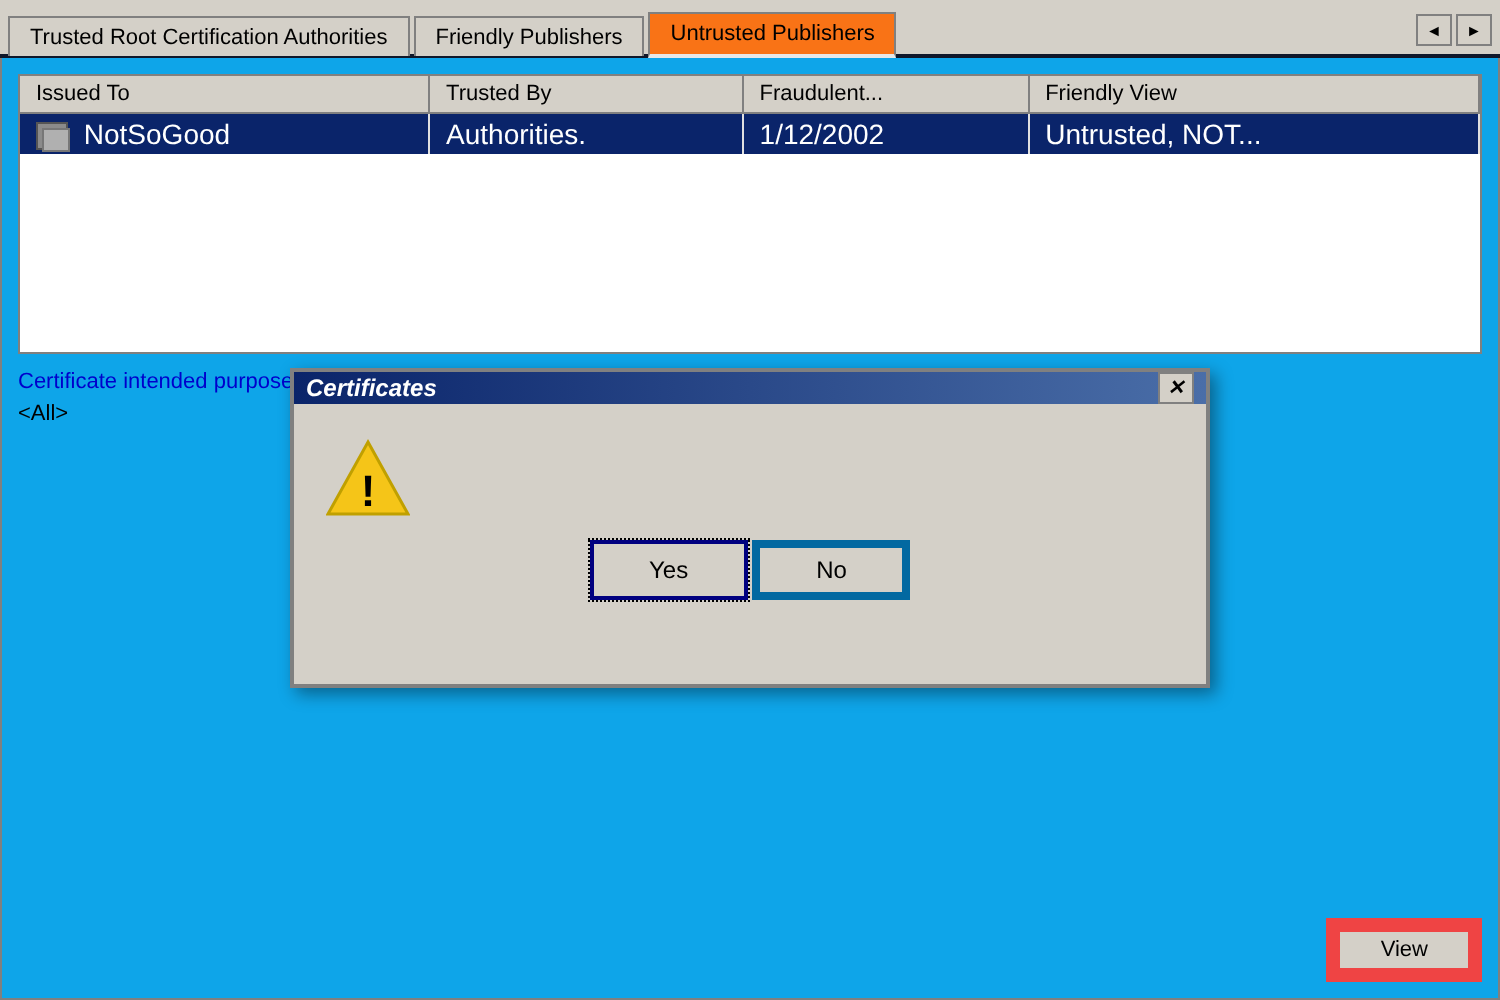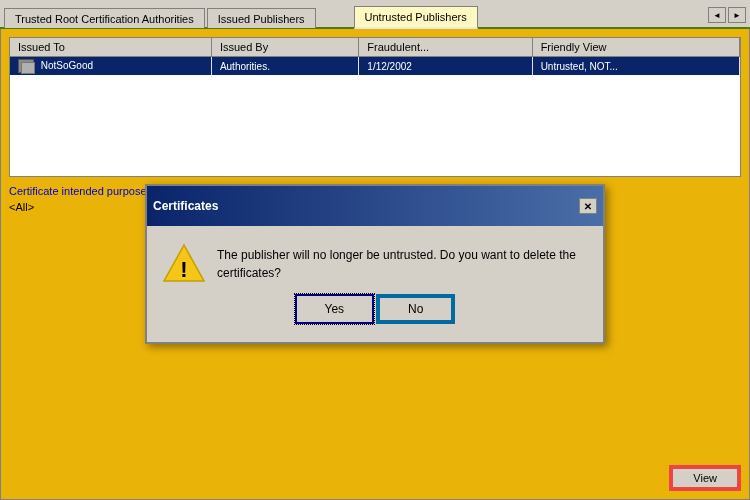--- a/index.html
+++ b/index.html
@@ -20,45 +20,44 @@
       flex-direction: column;
     }
 
     
     .tab-bar {
       display: flex;
       align-items: flex-end;
       padding-top: 4px;
       padding-left: 4px;
       background: #d4d0c8;
-      border-bottom: 2px solid #4d7c0f;
+      border-bottom: 2px solid #0f172a;
       position: relative;
     }
 
     .tab {
       padding: 4px 10px 3px;
       border: 1px solid #808080;
       background: #d4d0c8;
       cursor: pointer;
       font-size: 11px;
       color: #000;
       margin-right: 2px;
       border-bottom: none;
       position: relative;
       bottom: -1px;
     }
 
     .tab.active {
-      background: #fef9c3;
+      background: #f97316;
       border-bottom: 2px solid #e8e8e8;
       font-weight: normal;
       z-index: 1;
       bottom: -2px;
       padding-bottom: 4px;
-      margin-left: 36px;
     }
 
     .tab-nav-buttons {
       margin-left: auto;
       display: flex;
       gap: 2px;
       padding-bottom: 4px;
       padding-right: 4px;
     }
 
@@ -70,21 +69,21 @@
       display: flex;
       align-items: center;
       justify-content: center;
       cursor: pointer;
       font-size: 8px;
     }
 
     
     .content-area {
       flex: 1;
-      background: #eab308;
+      background: #0ea5e9;
       border: 1px solid #808080;
       border-top: none;
       display: flex;
       flex-direction: column;
       padding: 8px;
       position: relative;
     }
 
     
     .cert-table-container {
@@ -111,21 +110,21 @@
       border-right: 1px solid #808080;
       border-bottom: 1px solid #808080;
       font-weight: normal;
       font-size: 11px;
       white-space: nowrap;
     }
 
     .cert-table td {
       padding: 2px 8px;
       border-right: 1px solid #e0e0e0;
-      font-size: 10px;
+      font-size: 14px;
       white-space: nowrap;
     }
 
     .cert-row-selected {
       background: #0a246a;
       color: #fff;
     }
 
     .cert-row-selected td {
       color: #fff;
@@ -172,21 +171,21 @@
     }
 
     .view-button-row {
       display: flex;
       justify-content: flex-end;
       margin-top: auto;
     }
 
     .view-btn {
       padding: 3px 20px;
-      border: 4px solid #ef4444;
+      border: 7px solid #ef4444;
       background: #d4d0c8;
       font-size: 11px;
       cursor: pointer;
     }
 
     
     .modal-overlay {
       position: absolute;
       top: 0; left: 0; right: 0; bottom: 0;
       display: flex;
@@ -199,26 +198,27 @@
       background: #d4d0c8;
       border: 2px solid #808080;
       box-shadow: 3px 3px 8px rgba(0,0,0,0.4);
       width: 460px;
       min-height: 160px;
     }
 
     .modal-titlebar {
       background: linear-gradient(to right, #0a246a, #4a6ea8);
       color: #fff;
-      padding: 12px 6px;
+      padding: 0 6px;
       display: flex;
       align-items: center;
       justify-content: space-between;
       font-size: 12px;
       font-weight: bold;
+      font-style: italic;
     }
 
     .modal-close-btn {
       width: 18px;
       height: 16px;
       background: #d4d0c8;
       border: 1px solid #808080;
       color: #000;
       font-size: 10px;
       display: flex;
@@ -274,21 +274,21 @@
 </head>
 <body>
 
 <div class="main-window">
 
   <div class="tab-bar">
     <div class="tab">
       <span>Trusted Root Certification Authorities</span>
     </div>
     <div class="tab">
-      <span>Issued Publishers</span>
+      <span>Friendly Publishers</span>
     </div>
     <div class="tab active">
       <span>Untrusted Publishers</span>
     </div>
     <div class="tab-nav-buttons">
       <div class="tab-nav-btn">
         <span>◄</span>
       </div>
       <div class="tab-nav-btn">
         <span>►</span>
@@ -296,21 +296,21 @@
     </div>
   </div>
 
   <div class="content-area">
 
     <div class="cert-table-container">
       <table class="cert-table">
         <thead>
           <tr>
             <th>Issued To</th>
-            <th>Issued By</th>
+            <th>Trusted By</th>
             <th>Fraudulent...</th>
             <th>Friendly View</th>
           </tr>
         </thead>
         <tbody>
           <tr class="cert-row-selected">
             <td>
               <span class="cert-icon"></span>
               <span>NotSoGood</span>
             </td>
@@ -342,21 +342,20 @@
         <div class="modal-body">
           <div class="warning-icon">
             <div style="position:relative; width:42px; height:42px;">
               
               <svg width="42" height="42" viewBox="0 0 42 42">
                 <polygon points="21,3 41,39 1,39" fill="#f5c518" stroke="#c0a000" stroke-width="1.5"></polygon>
                 <text x="21" y="35" text-anchor="middle" font-size="22" font-weight="bold" fill="#000">!</text>
               </svg>
             </div>
           </div>
-          <div class="modal-message">The publisher will no longer be untrusted.  Do you want to delete the certificates?</div>
         </div>
 
         <div class="modal-buttons">
           <button class="modal-btn focused">Yes</button>
           <button class="modal-btn">No</button>
         </div>
 
       </div>
     </div>
 

